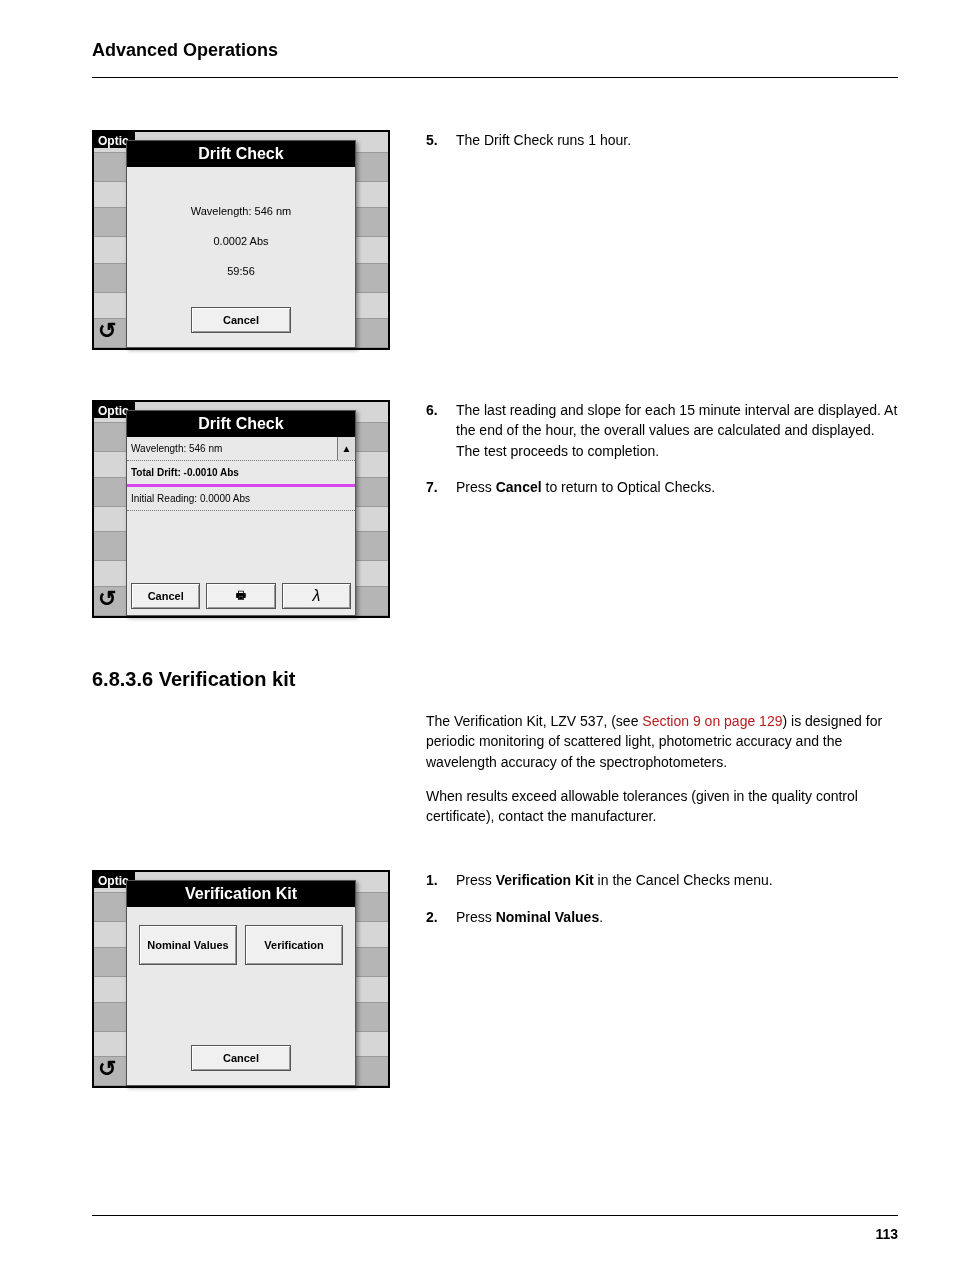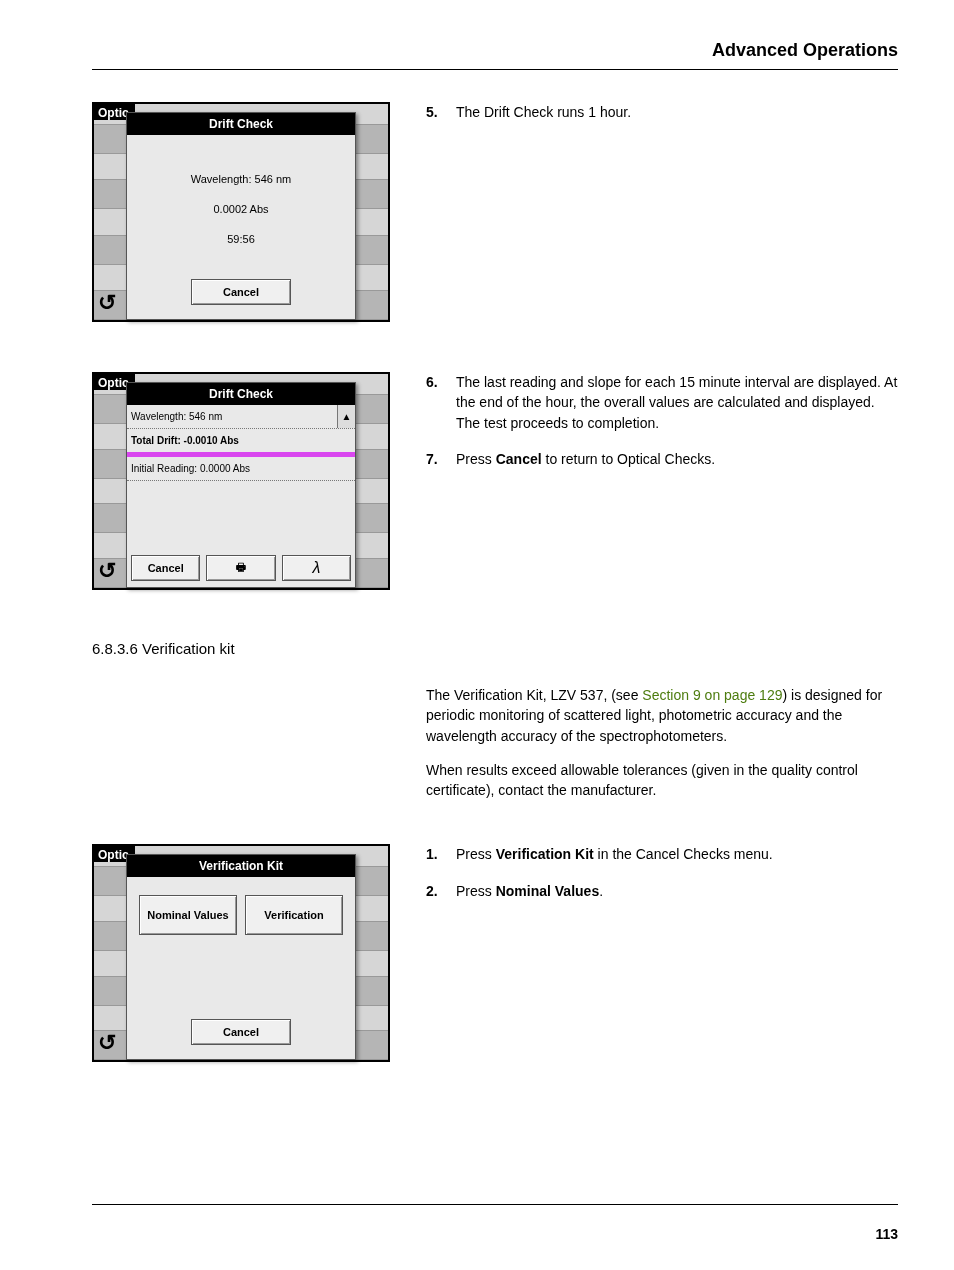--- a/index.html
+++ b/index.html
@@ -7,26 +7,26 @@
     font-family: Arial, Helvetica, sans-serif;
     width: 954px;
     height: 1270px;
     background: #fff;
     position: relative;
     padding: 40px 56px 0 92px;
     font-size: 14px;
     color: #000;
   }
   .header {
-    text-align: right;
+    text-align: left;
     font-weight: bold;
     font-size: 18px;
-    padding-bottom: 8px;
+    padding-bottom: 16px;
     border-bottom: 1.5px solid #000;
-    margin-bottom: 32px;
+    margin-bottom: 52px;
   }
   .row {
     display: flex;
     align-items: flex-start;
     gap: 36px;
     margin-bottom: 50px;
   }
   .row.tight { margin-bottom: 30px; }
   .screenshot {
     width: 298px;
@@ -56,21 +56,21 @@
     border: 1px solid #555;
     box-shadow: 2px 2px 4px rgba(0,0,0,.4);
     display: flex;
     flex-direction: column;
   }
   .ss-dialog-header {
     background: #000;
     color: #fff;
     text-align: center;
     font-weight: bold;
-    font-size: 12px;
+    font-size: 16px;
     padding: 4px 8px;
     font-family: Verdana, sans-serif;
   }
   .ss-dialog-content {
     flex: 1;
     padding: 8px 6px 6px 6px;
     position: relative;
     display: flex;
     flex-direction: column;
   }
@@ -109,21 +109,21 @@
   }
   
   .list-rows { flex:1; display:flex; flex-direction:column; }
   .list-row {
     border-bottom: 1px dotted #777;
     font-size: 10px;
     font-family: Verdana, sans-serif;
     padding: 6px 4px;
     position: relative;
   }
-  .list-row.bold { font-weight: bold; border-bottom: 5px solid #d946ef;}
+  .list-row.bold { font-weight: bold; border-bottom: 3px solid #d946ef;}
   .scroll-btn {
     position:absolute;
     right:0; top:0; bottom:0;
     width:18px;
     border-left:1px solid #777;
     background:#ddd;
     display:flex;align-items:center;justify-content:center;
     font-size:10px;
   }
   .btn-row {
@@ -146,29 +146,29 @@
   .textcol { flex:1; }
   ol.steps { list-style: none; }
   ol.steps > li {
     display: flex;
     gap: 12px;
     margin-bottom: 16px;
     line-height: 1.45;
   }
   ol.steps > li .num { font-weight: bold; min-width: 18px; }
   .para { margin-bottom: 14px; line-height:1.45; }
-  .section-heading { font-weight: normal; font-size: 15px; margin: 8px 0 28px 0; }
-  .link { color: #4d7c0f; }
+  .section-heading { font-weight: bold; font-size: 20px; margin: 8px 0 20px 0; }
+  .link { color: #b91c1c; }
   .page-num {
     position: absolute;
     bottom: 28px;
     right: 56px;
     font-weight: bold;
     border-top: 1.5px solid #000;
-    padding-top: 21px;
+    padding-top: 10px;
     width: calc(954px - 56px - 92px);
     text-align: right;
   }
   .ss1 { height: 220px; }
   .ss2 { height: 218px; }
   .ss3 { height: 218px; }
   .stripes {
     position:absolute; inset:0;
     display:flex; flex-direction:column;
     justify-content: space-between;

